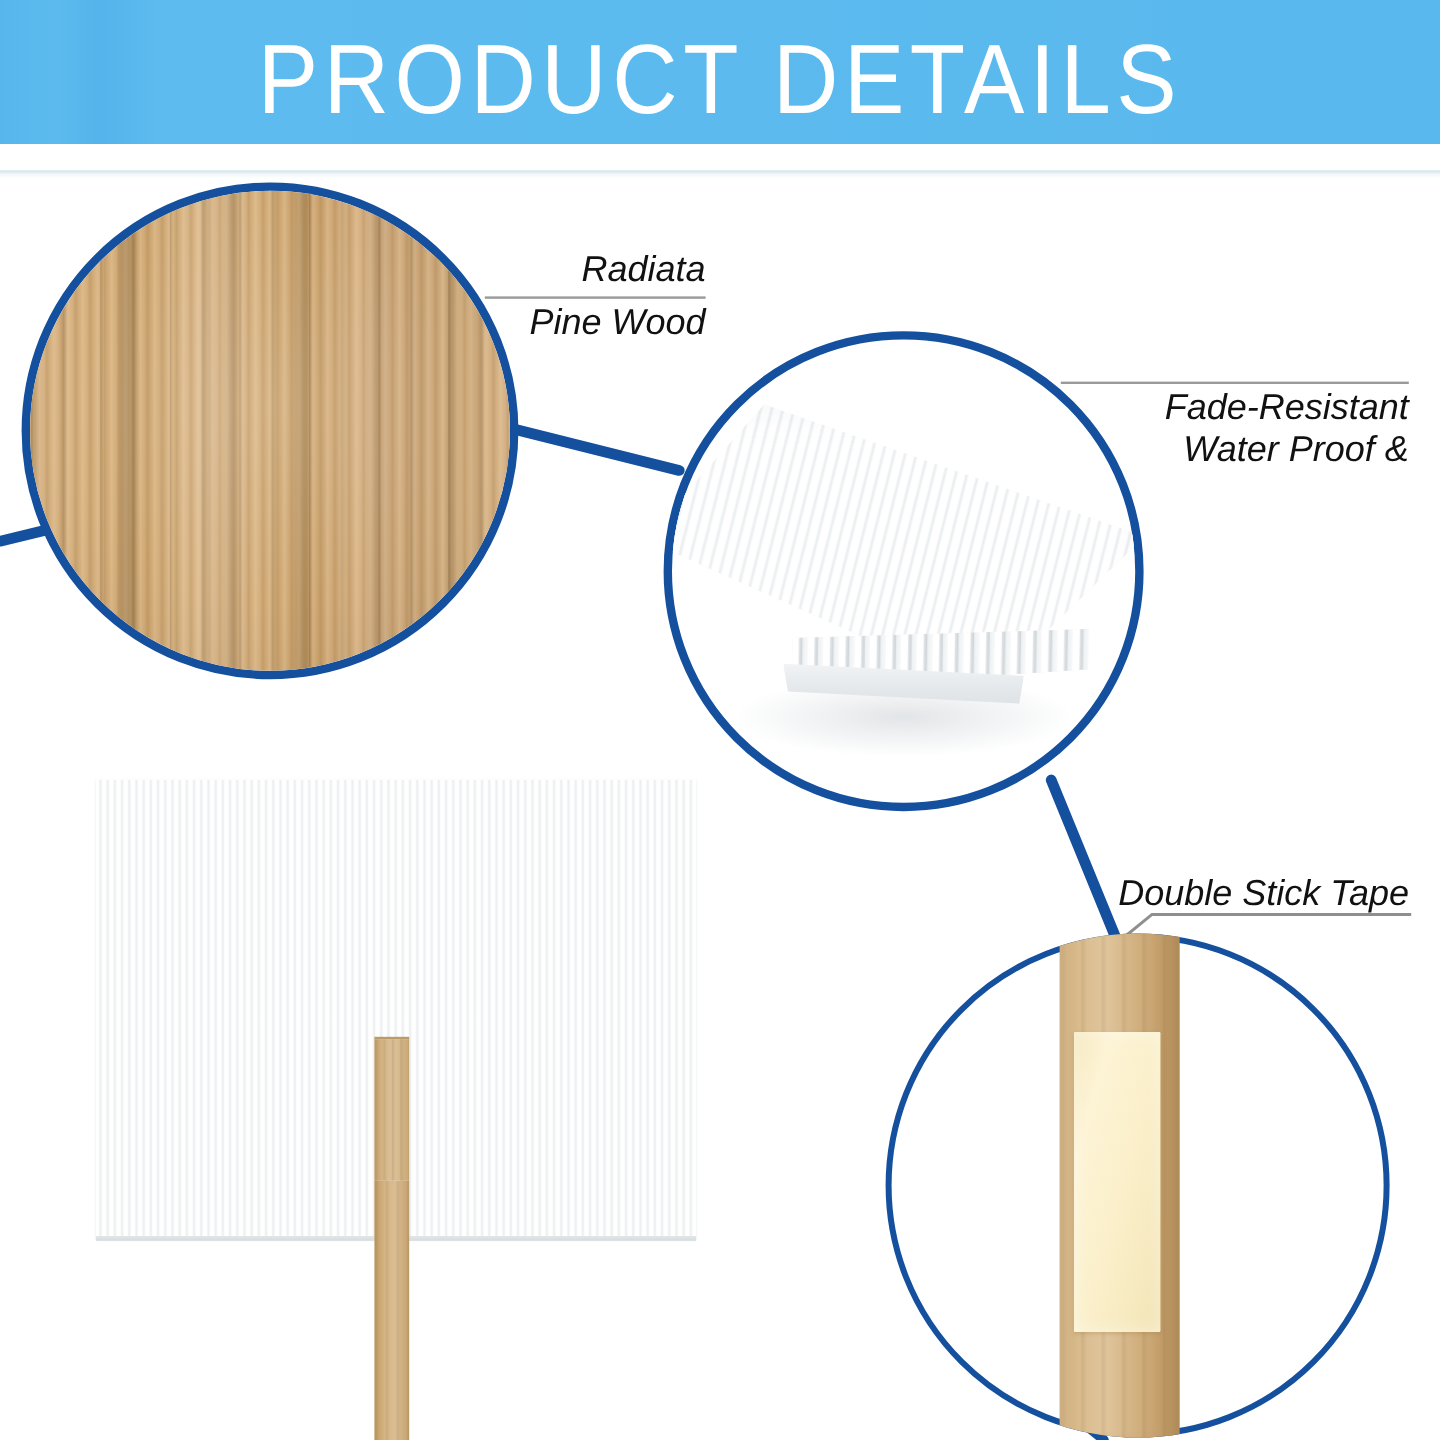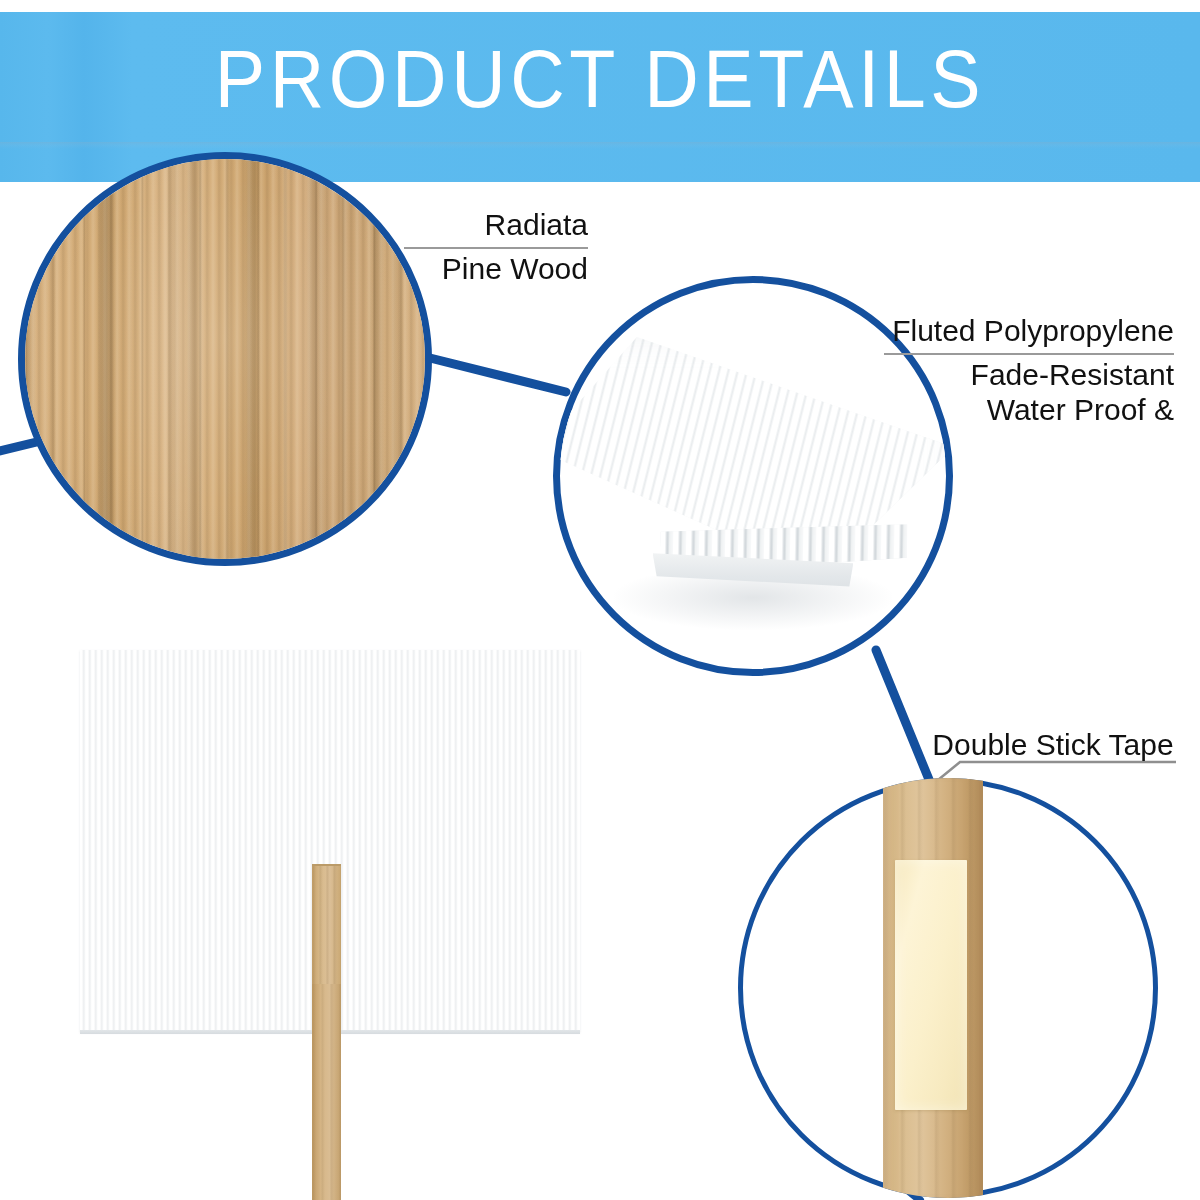--- a/index.html
+++ b/index.html
@@ -7,21 +7,21 @@
   html,body { width:1200px; height:1200px; }
   body {
     font-family:"Liberation Sans", sans-serif;
     background:#ffffff;
     position:relative;
     overflow:hidden;
   }
 
   
   #banner {
-    position:absolute; left:0; top:12px; width:1200px; height:170px;
+    position:absolute; left:0; top:0; width:1200px; height:120px;
     background:linear-gradient(90deg,#57b7ec 0%,#5cbaee 4%,#54b4eb 7%,#5dbbef 11%,#59b8ed 100%);
     overflow:hidden;
   }
   #banner-title {
     position:absolute; left:0; top:0; width:1200px; height:142px;
     display:flex; align-items:center; justify-content:center;
     color:#ffffff;
     font-size:82px;
     font-weight:400;
     letter-spacing:5px;
@@ -145,21 +145,21 @@
     position:absolute; left:157px; top:82px; width:72px; height:250px;
     background:linear-gradient(105deg,#f6e8bd 0%,#fdf4d6 22%,#fbf0cb 52%,#f7eac0 78%,#f2e3b4 100%);
     box-shadow:0 1px 3px rgba(150,125,70,.28), inset 0 0 14px rgba(255,255,255,.45);
     border-radius:1px;
   }
 
   
   svg.lines { position:absolute; left:0; top:0; width:1200px; height:1200px; overflow:visible; }
 
   
-  .label { position:absolute; color:#111111; }
+  .label { position:absolute; color:#111111;font-style:italic; }
   .label .line-txt { white-space:nowrap; line-height:1.16; }
   .rule { height:2px; background:#8f8f8f; margin:4px 0 3px 0; }
 
   #label-wood      { left:404px; top:208px; width:184px; text-align:right; font-size:30px; }
   #label-wood .rule{ width:184px; background:#9a9a9a; }
 
   #label-flute      { left:884px; top:314px; width:290px; text-align:right; font-size:30px; }
   #label-flute .rule{ width:290px; background:#9a9a9a; }
 
   #label-tape      { left:930px; top:728px; width:246px; text-align:center; font-size:30px; }
@@ -233,21 +233,20 @@
 
 <div class="circle" id="circle-flute">
   <div class="sheet-wrap">
     <div class="sheet-shadow"></div>
     <div class="sheet-top"></div>
     <div class="sheet-edge"></div>
     <div class="sheet-bottom"></div>
   </div>
 </div>
 <div class="label" id="label-flute">
-  <div class="line-txt">Fluted Polypropylene</div>
   <div class="rule"></div>
   <div class="line-txt">Fade-Resistant</div>
   <div class="line-txt">Water Proof &amp;</div>
 </div>
 
 <div class="circle" id="circle-tape">
   <div class="tape-clip">
     <div class="stake-big"></div>
 
     <div class="tape-strip"></div>

